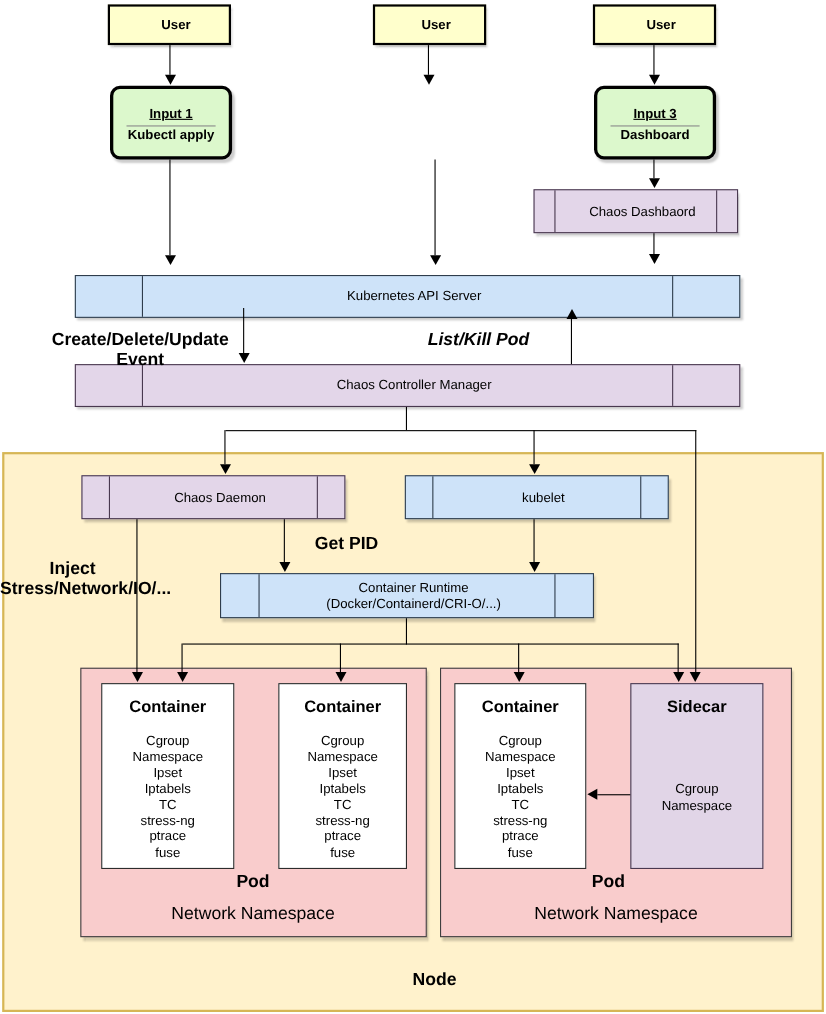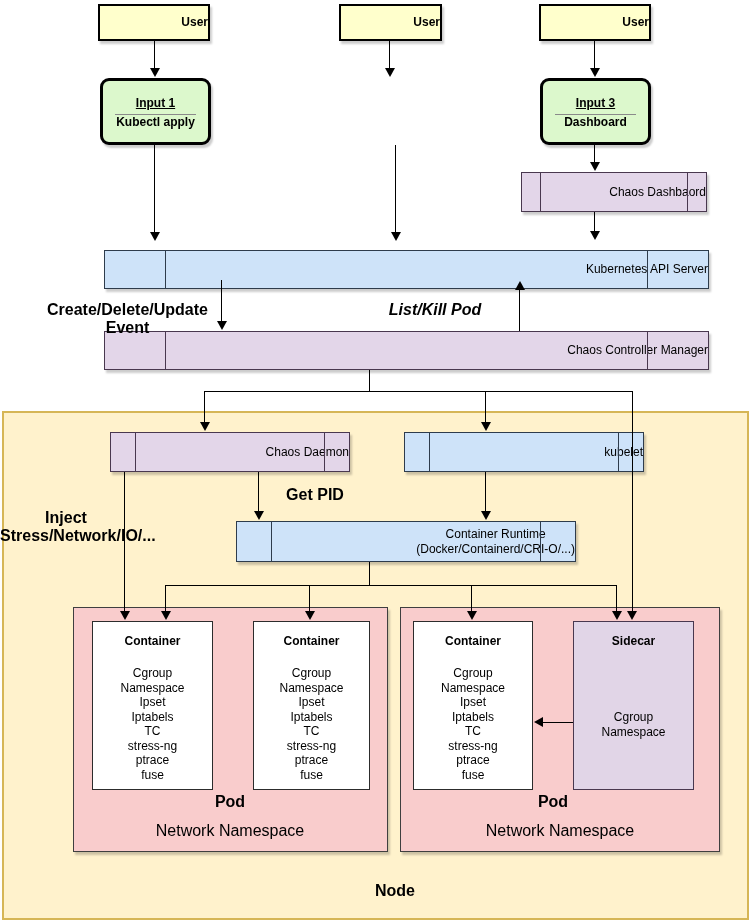--- a/index.html
+++ b/index.html
@@ -1,48 +1,48 @@
 <!DOCTYPE html>
 <html><head>
 <meta charset="utf-8">
 <style>
   html,body{margin:0;padding:0;background:#ffffff;}
   #stage{position:relative;width:751px;height:922px;background:#ffffff;overflow:hidden;
          font-family:"Liberation Sans","DejaVu Sans",sans-serif;color:#000;}
   
-  .shape{position:absolute;box-sizing:border-box;display:flex;align-items:center;justify-content:flex-end;
+  .shape{position:absolute;box-sizing:border-box;display:flex;align-items:center;justify-content:center;
          text-align:center;font-size:12px;line-height:1.25;padding-left:12px;}
   .shadow{box-shadow:2px 3px 2px rgba(0,0,0,0.20);}
   .user{background:#FFFFCC;border:2.5px solid #000;font-weight:bold;}
   .inputbox{background:#DCF8CC;border:3px solid #000;border-radius:9px;flex-direction:column;
             justify-content:flex-start;padding:12px;}
   .inputbox .ititle{height:26px;display:flex;align-items:center;justify-content:center;width:100%;
                     font-weight:bold;text-decoration:underline;}
   .inputbox .isep{width:100%;border-top:1px solid #8a8a8a;height:0;}
   .inputbox .icmd{flex:1;display:flex;align-items:center;justify-content:center;width:100%;font-weight:bold;}
-  .process{--bc:#3a3a3a;border:1px solid var(--bc);margin-left:36px;}
+  .process{--bc:#3a3a3a;border:1px solid var(--bc);}
   .process.blue{--bc:#2e3c4c;background:#CEE3F9;}
   .process.purple{--bc:#49384f;background:#E3D6E9;}
   .pdiv{position:absolute;top:0;bottom:0;width:0;border-left:1px solid var(--bc);}
   .pdiv.l{left:10%;} .pdiv.r{right:10%;}
   .node{background:#FFF2CC;border:2px solid #D6B656;}
   .pink{background:#F9CCCC;border:1.5px solid #3f3f3f;}
   .cbox{background:#FFFFFF;border:1.5px solid #2c2c2c;}
   .sidecar{background:#E1D5E7;border:1.5px solid #49384f;}
   .pre{white-space:pre-line;}
   
   .flabel{position:absolute;font-size:16px;text-align:center;}
   .bold{font-weight:bold;}
   
   .vl{position:absolute;width:0;border-left:1.5px solid #000;}
   .hl{position:absolute;height:0;border-top:1.5px solid #000;}
   .aD{position:absolute;width:0;height:0;border-left:5px solid transparent;border-right:5px solid transparent;border-top:9px solid #000;}
   .aU{position:absolute;width:0;height:0;border-left:5px solid transparent;border-right:5px solid transparent;border-bottom:9px solid #000;}
   .aL{position:absolute;width:0;height:0;border-top:5px solid transparent;border-bottom:5px solid transparent;border-right:9px solid #000;}
-  .ctitle{position:absolute;top:12px;left:0;right:0;text-align:center;font-weight:bold;font-size:12px;}
+  .ctitle{position:absolute;top:12px;left:0;right:0;text-align:center;font-weight:bold;font-size:15px;}
   .clist{position:absolute;top:44px;left:0;right:0;text-align:center;font-size:12px;line-height:14.5px;}
 </style>
 </head>
 <body>
 
 <div id="stage">
 
   <div class="shape node" style="left:2px;top:411px;width:747px;height:509px;"></div>
 
   <div class="shape pink shadow" style="left:73px;top:607px;width:315px;height:245px;"></div>

